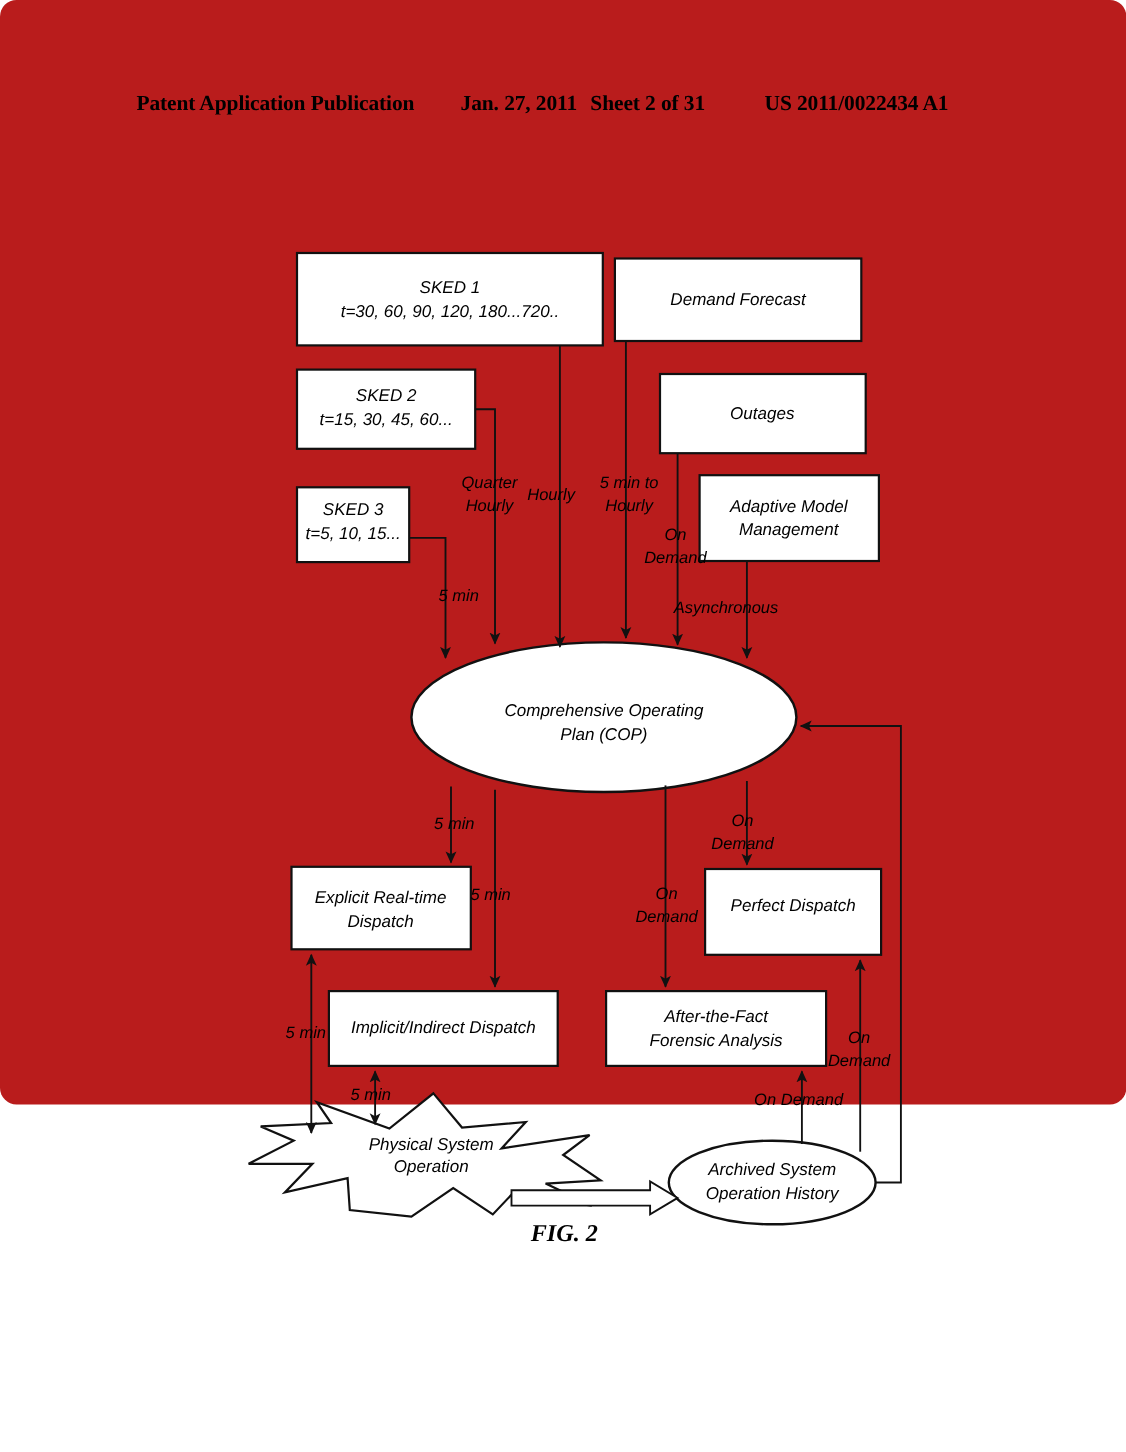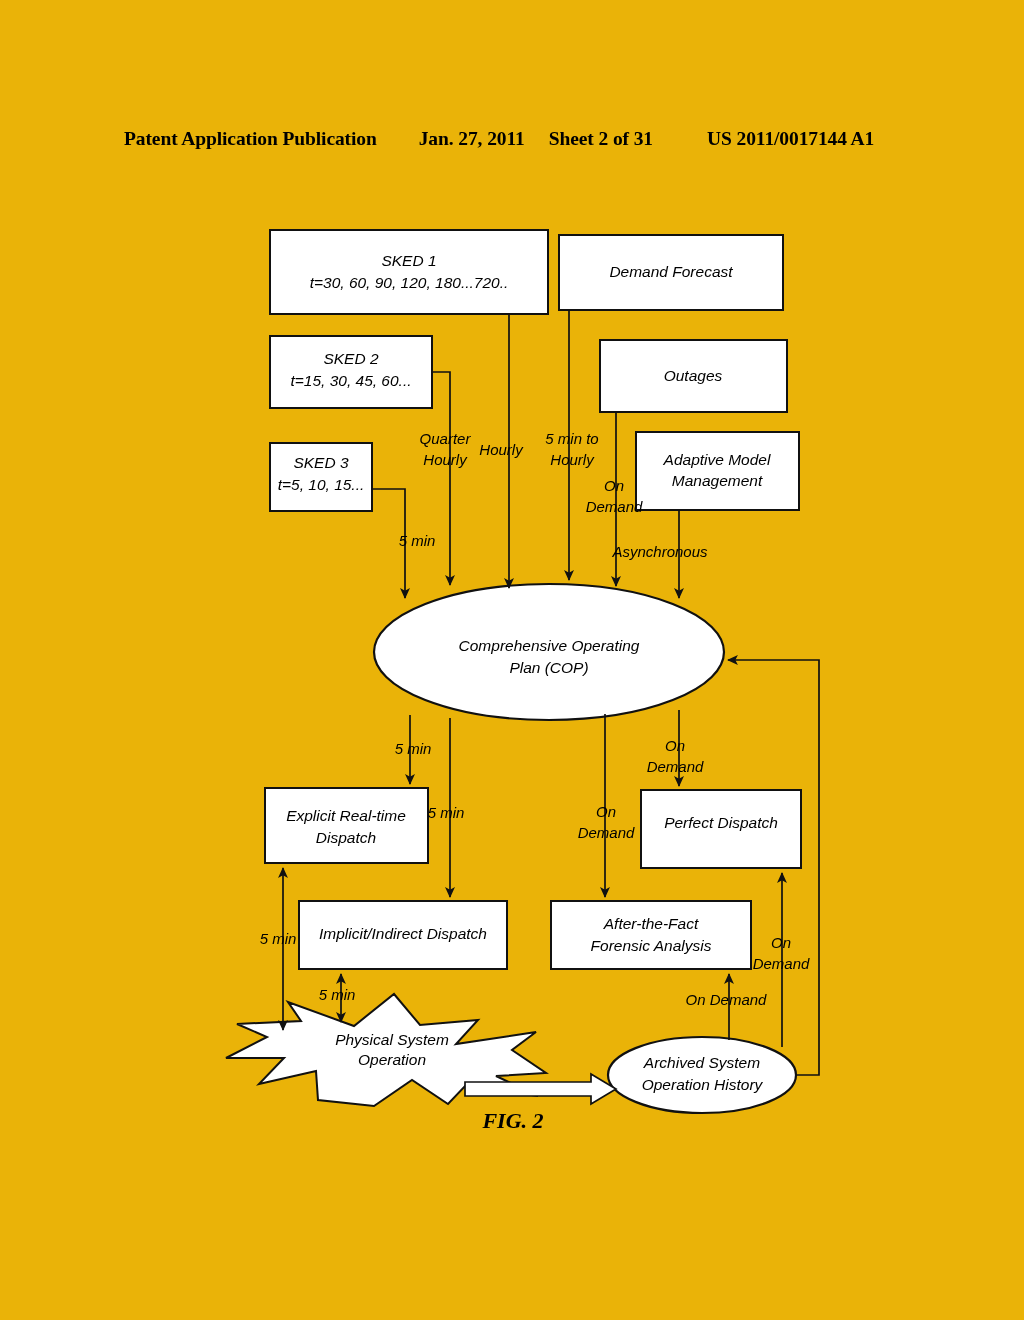--- a/index.html
+++ b/index.html
@@ -11,40 +11,41 @@
     width: 1024px;
     height: 1320px;
     font-family: "Liberation Sans", sans-serif;
     color: #000000;
     position: relative;
     overflow: hidden;
   }
   .page {
     position: relative;
     width: 1024px;
-    height: 1320px;
-    background: #eab308;
+    height: 1004px;
+    background: #b91c1c;
+    border-radius: 15px;
   }
   .header {
     position: absolute;
     top: 84px;
     left: 124px;
     width: 776px;
     height: 28px;
     display: flex;
     align-items: baseline;
     font-family: "Liberation Serif", serif;
     font-weight: bold;
     font-size: 19.5px;
     letter-spacing: -0.1px;
     white-space: nowrap;
   }
   .hdr-pub { flex: 0 0 auto; }
-  .hdr-date { flex: 0 0 auto; margin-left: 42px; margin-top: 44px; }
-  .hdr-sheet { flex: 0 0 auto; margin-left: 24px; }
+  .hdr-date { flex: 0 0 auto; margin-left: 42px; }
+  .hdr-sheet { flex: 0 0 auto; margin-left: 12px; }
   .hdr-num { flex: 0 0 auto; margin-left: 54px; }
 
   .figure-wrap {
     position: absolute;
     left: 16px;
     top: 0;
     width: 1024px;
     height: 1320px;
   }
   svg.diagram {
@@ -106,21 +107,21 @@
 </style>
 </head>
 <body>
 
 <div class="page">
 
   <div class="header">
     <span class="hdr-pub">Patent Application Publication</span>
     <span class="hdr-date">Jan. 27, 2011</span>
     <span class="hdr-sheet">Sheet 2 of 31</span>
-    <span class="hdr-num">US 2011/0017144 A1</span>
+    <span class="hdr-num">US 2011/0022434 A1</span>
   </div>
 
   <div class="figure-wrap">
     <svg class="diagram" viewBox="0 0 1024 1320" xmlns="http://www.w3.org/2000/svg">
       <defs>
         <marker id="arrowSolid" viewBox="0 0 12 12" refX="10" refY="6" markerWidth="7" markerHeight="7" orient="auto-start-reverse">
           <path d="M0,1 L11,6 L0,11 L2.6,6 Z" fill="#111111"></path>
         </marker>
       </defs>
 

